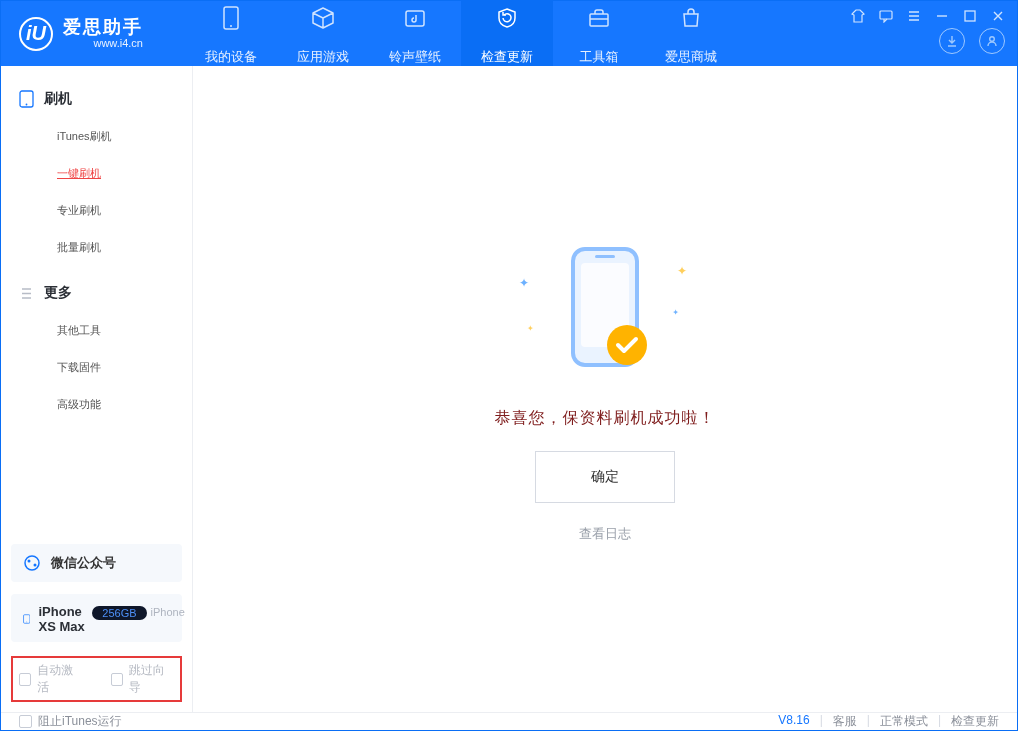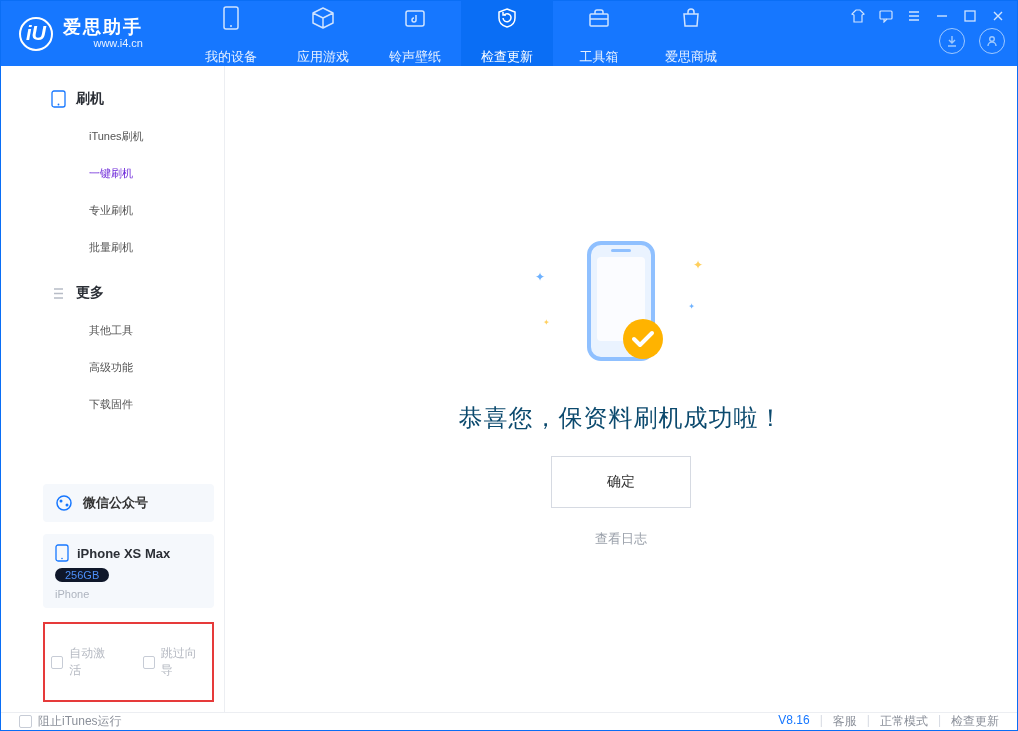--- a/index.html
+++ b/index.html
@@ -15,39 +15,39 @@
   .nav { display: flex; }
   .nav-item { width: 92px; display: flex; flex-direction: column; align-items: center; justify-content: flex-end; gap: 18px; font-size: 13px; cursor: pointer; color:#e6f0ff; }
   .nav-item.active { background: #0a6ef5; color:#fff;}
   .nav-icon { height: 24px; display:flex; align-items:center; justify-content:center;}
   .titlebar-right { position: absolute; right: 12px; top: 0; height: 100%; display: flex; flex-direction: column; justify-content: space-between; padding: 8px 0 12px 0; }
   .win-controls { display: flex; gap: 14px; justify-content: flex-end; color: #cfe3ff; }
   .win-controls span { cursor: pointer; font-size: 13px; line-height:1;}
   .account-row { display: flex; gap: 14px; justify-content: flex-end; }
   .circ-btn { width: 26px; height: 26px; border: 1.5px solid #9ec9ff; border-radius: 50%; display: flex; align-items: center; justify-content: center; cursor: pointer; color:#cfe3ff;}
   
-  .body { flex: 1; display: flex; min-height: 0; margin-left: 32px; }
+  .body { flex: 1; display: flex; min-height: 0; }
   .sidebar { width: 192px; border-right: 1px solid #eceef2; display: flex; flex-direction: column; padding-top: 14px; }
   .sb-group-head { display: flex; align-items: center; gap: 10px; padding: 10px 18px; color: #2b2f36; font-size: 14px; font-weight: 600; }
   .sb-group-head svg { flex:none; }
   .sb-item { padding: 11px 0 11px 56px; font-size: 11px; color: #555; cursor: pointer; }
-  .sb-item.active { color: #6d28d9; }
+  .sb-item.active { color: #ef4444; text-decoration: underline; }
   .sb-spacer { flex: 1; }
   .device-box { margin: 6px 10px; background: #f5f8fc; border-radius: 4px; padding: 10px 12px; font-size: 13px; color: #333; display:flex; align-items:center; gap:10px;}
-  .device-box.dev { flex-direction: column; align-items: flex-start; gap: 4px; padding: 10px 12px 8px 12px;}
+  .device-box.dev { flex-direction: row; align-items: flex-start; gap: 4px; padding: 10px 12px 8px 12px;}
   .dev-name-row{ display:flex; align-items:center; gap:8px; font-weight:600; color:#2b2f36;}
   .badge { display:inline-block; background:#0f172a; color:#4d8ff7; font-size:11px; padding:1px 10px; border-radius:10px; margin-top:2px;}
   .dev-type{ font-size:11px; color:#aeb4bf; margin-top:2px;}
-  .options-row { border: 2px solid #e63a3a; margin: 8px 10px 10px 10px; padding: 21px 6px; display:flex; gap:28px; align-items:center;}
+  .options-row { border: 2px solid #e63a3a; margin: 8px 10px 10px 10px; padding: 4px 6px; display:flex; gap:28px; align-items:center;}
   .chk { display:flex; align-items:center; gap:6px; font-size:12px; color:#b5b9c2; cursor:pointer;}
   .chk .box { width:13px; height:13px; border:1px solid #c7ccd6; border-radius:2px; background:#fff;}
   
   .content { flex:1; position:relative; display:flex; flex-direction:column; align-items:center; justify-content:center; gap:22px;}
   .illus { width:160px; height:150px; position:relative; display:flex; align-items:center; justify-content:center;}
-  .success-text{ font-size:24px; color:#0c4a6e; letter-spacing:1px;}
+  .success-text{ font-size:16px; color:#7f1d1d; letter-spacing:1px;}
   .ok-btn{ width:140px; height:52px; border:1px solid #d6dae2; background:#fff; font-size:14px; color:#333; cursor:pointer;}
   .log-link{ font-size:13px; color:#9aa0aa; cursor:pointer;}
   .sparkle{ position:absolute; color:#6db1ff; font-size:12px;}
   
   .statusbar{ height:18px; border-top:1px solid #eceef2; display:flex; align-items:center; padding:0 18px; font-size:12px; color:#8b909a;}
   .statusbar .right{ margin-left:auto; display:flex; align-items:flex-start; gap:10px;}
   .statusbar .version{ color:#1677ff;}
   .divider{ color:#d6dae2;}
   .stat-link{ color:#8b909a; cursor:pointer;}
 </style>
@@ -186,22 +186,22 @@
       <div class="sb-item">专业刷机</div>
       <div class="sb-item">批量刷机</div>
 
       <div class="sb-group-head" style="margin-top:8px;">
         <svg width="15" height="15" viewBox="0 0 15 15">
             <path d="M3 3h9M3 7.5h9M3 12h9" stroke="#b7bcc6" stroke-width="1.5"></path>
           </svg>
         <span>更多</span>
       </div>
       <div class="sb-item">其他工具</div>
+      <div class="sb-item">下载固件</div>
       <div class="sb-item">高级功能</div>
-      <div class="sb-item">下载固件</div>
 
       <div class="sb-spacer"></div>
 
       <div class="device-box">
         <svg width="18" height="18" viewBox="0 0 18 18">
             <circle cx="9" cy="9" r="7" fill="none" stroke="#1677ff" stroke-width="1.5"></circle>
             <circle cx="6" cy="7" r="1.5" fill="#1677ff"></circle>
             <circle cx="12" cy="11" r="1.5" fill="#1677ff"></circle>
           </svg>
         <span style="font-weight:600;">微信公众号</span>

